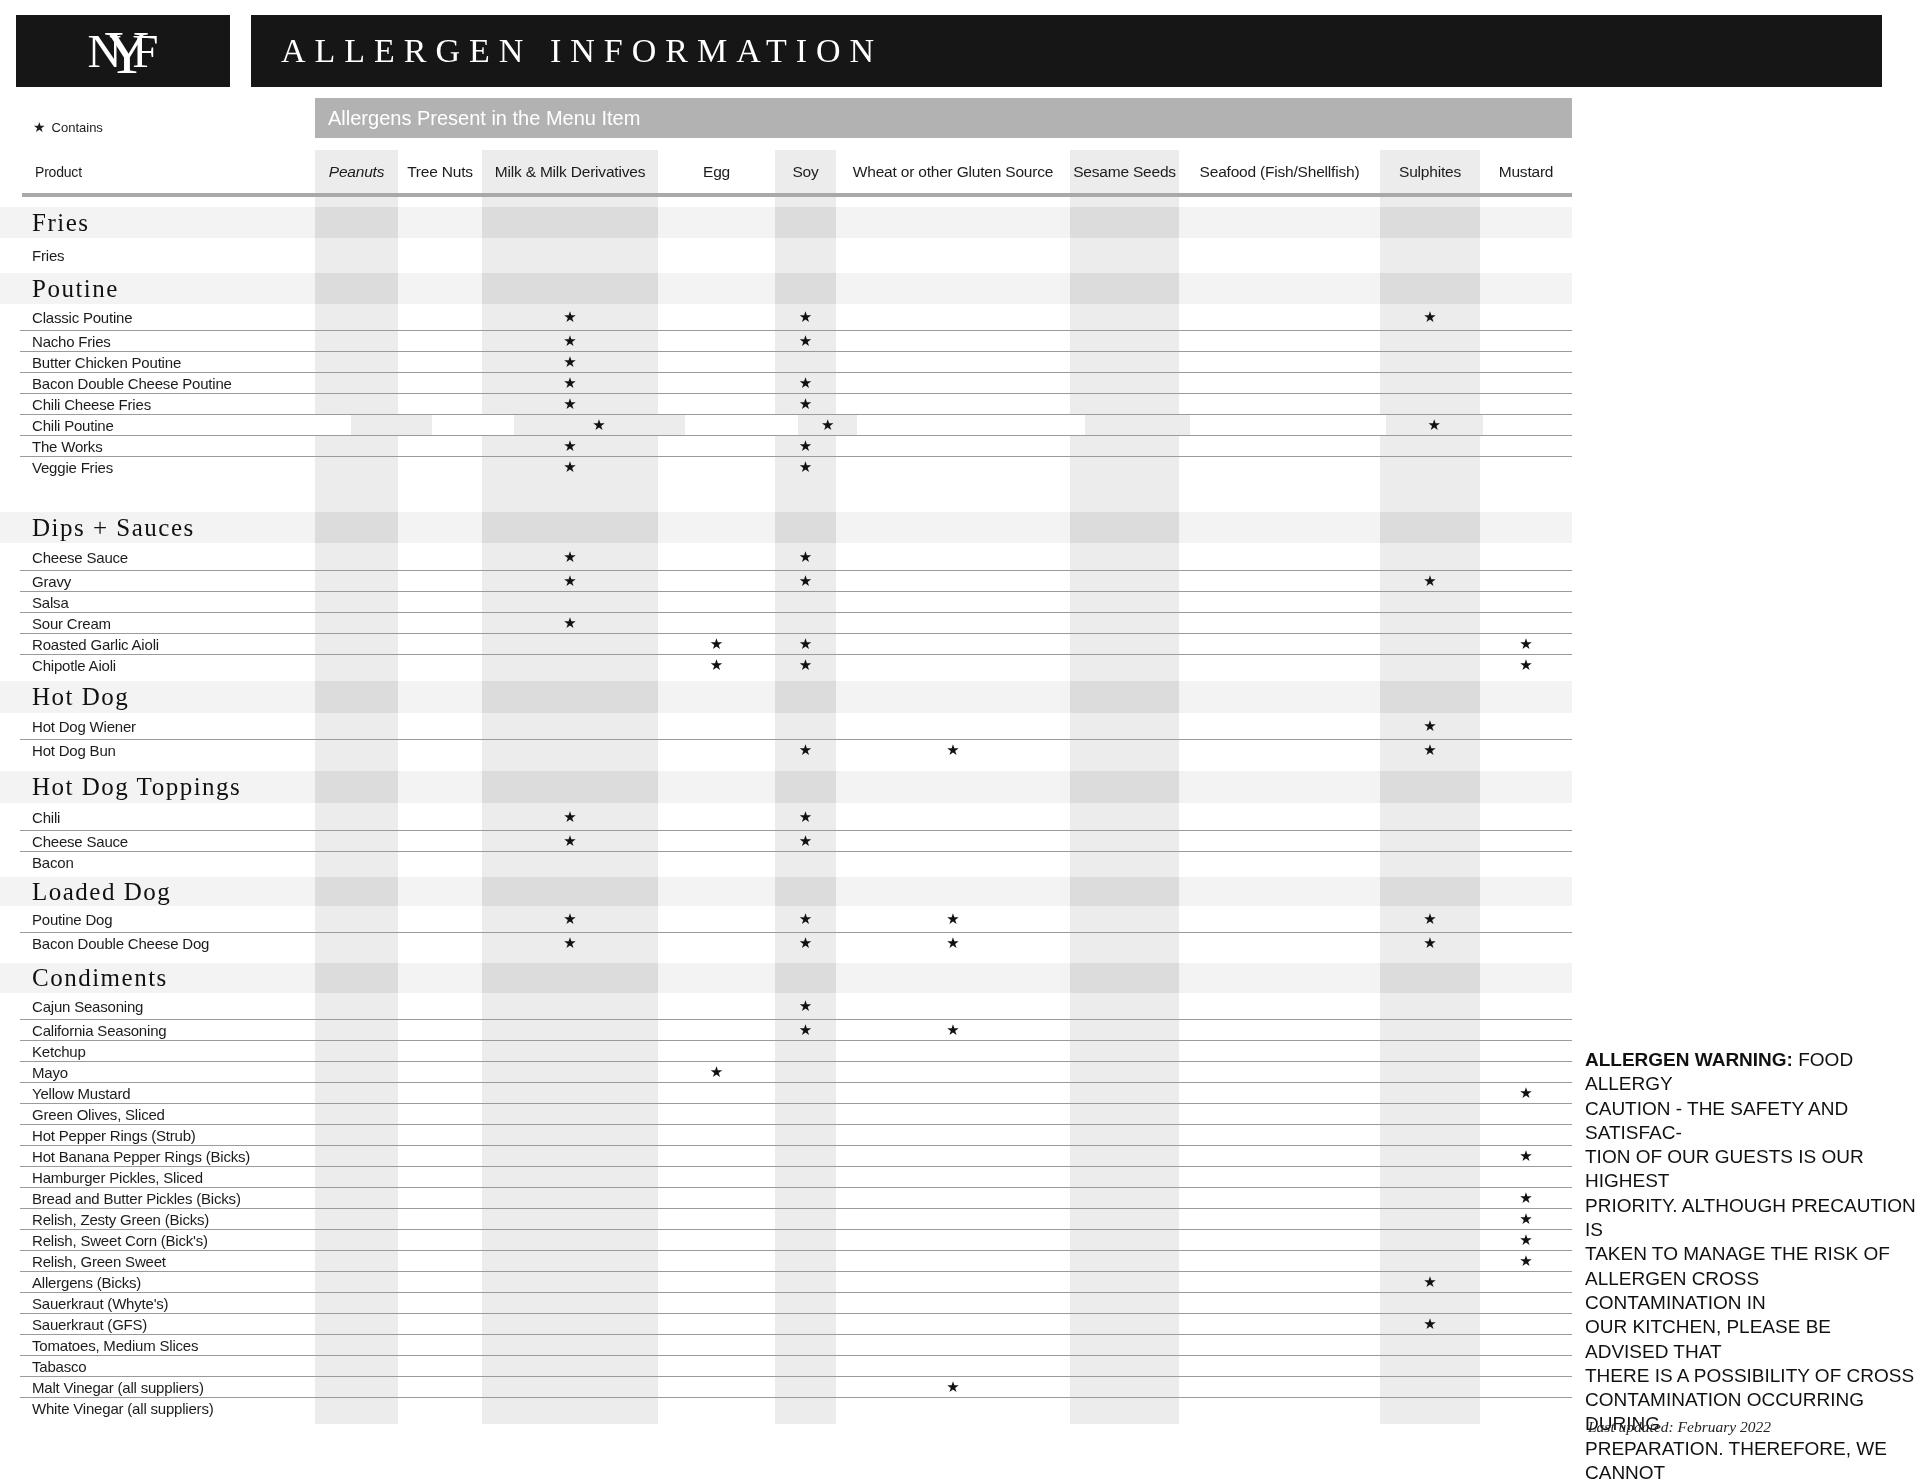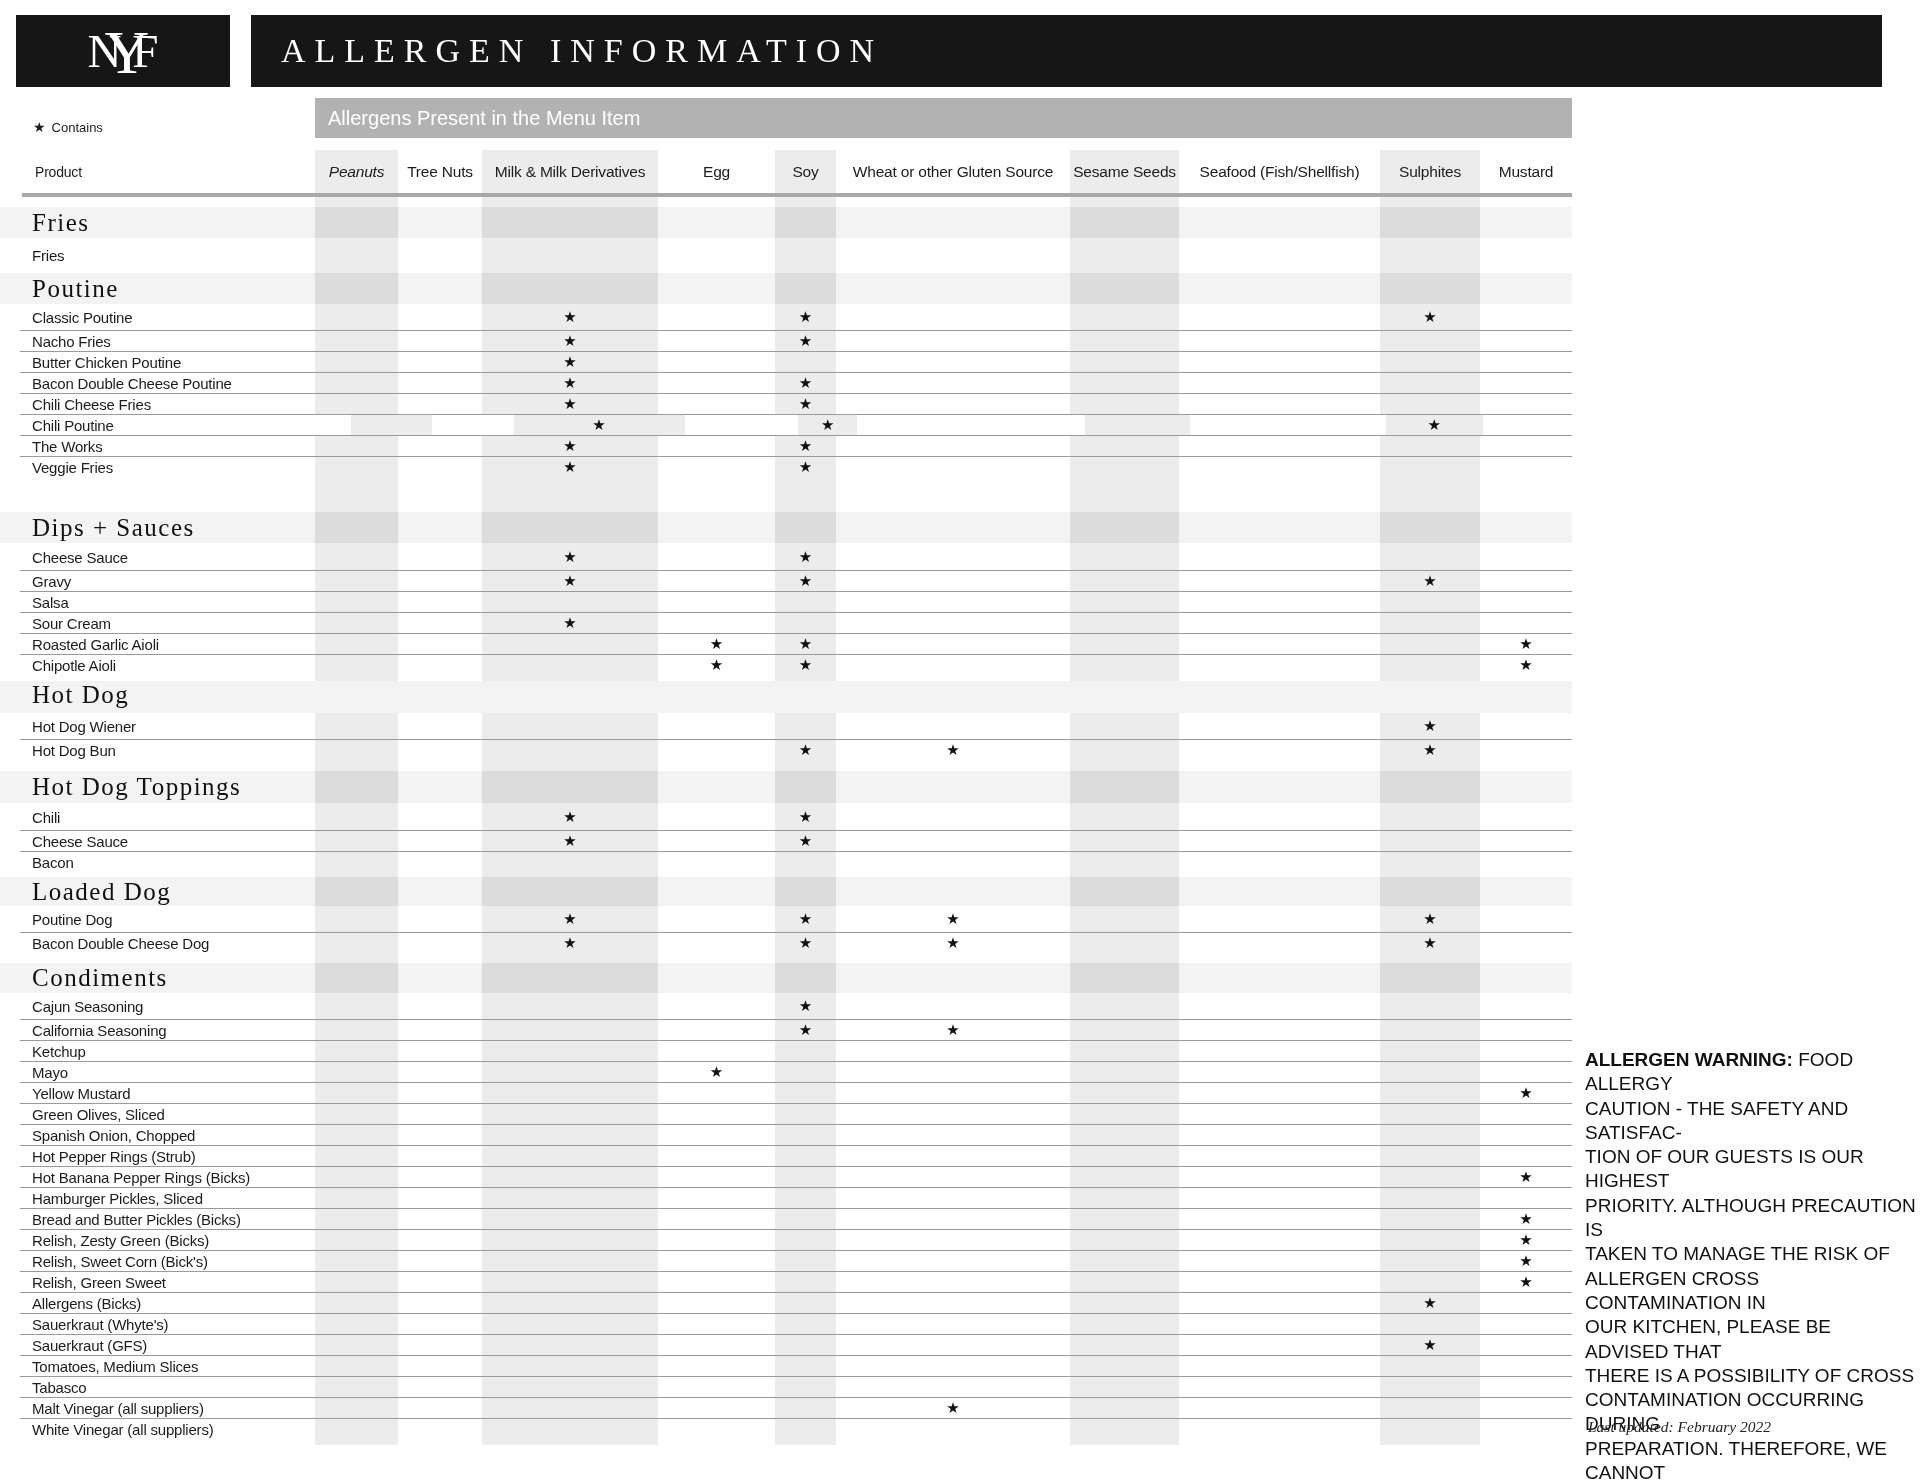--- a/index.html
+++ b/index.html
@@ -424,21 +424,21 @@
         <div class="cell" style="width: 84px;"></div>
         <div class="cell striped" style="width: 176px;"></div>
         <div class="cell" style="width: 117px;"></div>
         <div class="cell striped" style="width: 61px;"></div>
         <div class="cell" style="width: 234px;"></div>
         <div class="cell striped" style="width: 109px;"></div>
         <div class="cell" style="width: 201px;"></div>
         <div class="cell striped" style="width: 100px;"></div>
         <div class="cell" style="width: 92px;"></div>
       </div>
-      <div class="trow band" style="height: 32px; flex-direction: column;">
+      <div class="trow band" style="height: 32px;">
         <div class="cell name" style="width: 315px;">Hot Dog</div>
         <div class="cell striped" style="width: 83px;"></div>
         <div class="cell" style="width: 84px;"></div>
         <div class="cell striped" style="width: 176px;"></div>
         <div class="cell" style="width: 117px;"></div>
         <div class="cell striped" style="width: 61px;"></div>
         <div class="cell" style="width: 234px;"></div>
         <div class="cell striped" style="width: 109px;"></div>
         <div class="cell" style="width: 201px;"></div>
         <div class="cell striped" style="width: 100px;"></div>
@@ -715,33 +715,20 @@
         <div class="cell" style="width: 234px;"></div>
         <div class="cell striped" style="width: 109px;"></div>
         <div class="cell" style="width: 201px;"></div>
         <div class="cell striped" style="width: 100px;"></div>
         <div class="cell" style="width: 92px;">
           <span class="star">★</span>
         </div>
       </div>
       <div class="trow data sep" style="height: 21px;">
         <div class="cell name" style="width: 315px;">Green Olives, Sliced</div>
-        <div class="cell striped" style="width: 83px;"></div>
-        <div class="cell" style="width: 84px;"></div>
-        <div class="cell striped" style="width: 176px;"></div>
-        <div class="cell" style="width: 117px;"></div>
-        <div class="cell striped" style="width: 61px;"></div>
-        <div class="cell" style="width: 234px;"></div>
-        <div class="cell striped" style="width: 109px;"></div>
-        <div class="cell" style="width: 201px;"></div>
-        <div class="cell striped" style="width: 100px;"></div>
-        <div class="cell" style="width: 92px;"></div>
-      </div>
-      <div class="trow data sep" style="height: 21px;">
-        <div class="cell name" style="width: 315px;">Spanish Onion, Chopped</div>
         <div class="cell striped" style="width: 83px;"></div>
         <div class="cell" style="width: 84px;"></div>
         <div class="cell striped" style="width: 176px;"></div>
         <div class="cell" style="width: 117px;"></div>
         <div class="cell striped" style="width: 61px;"></div>
         <div class="cell" style="width: 234px;"></div>
         <div class="cell striped" style="width: 109px;"></div>
         <div class="cell" style="width: 201px;"></div>
         <div class="cell striped" style="width: 100px;"></div>
         <div class="cell" style="width: 92px;"></div>

